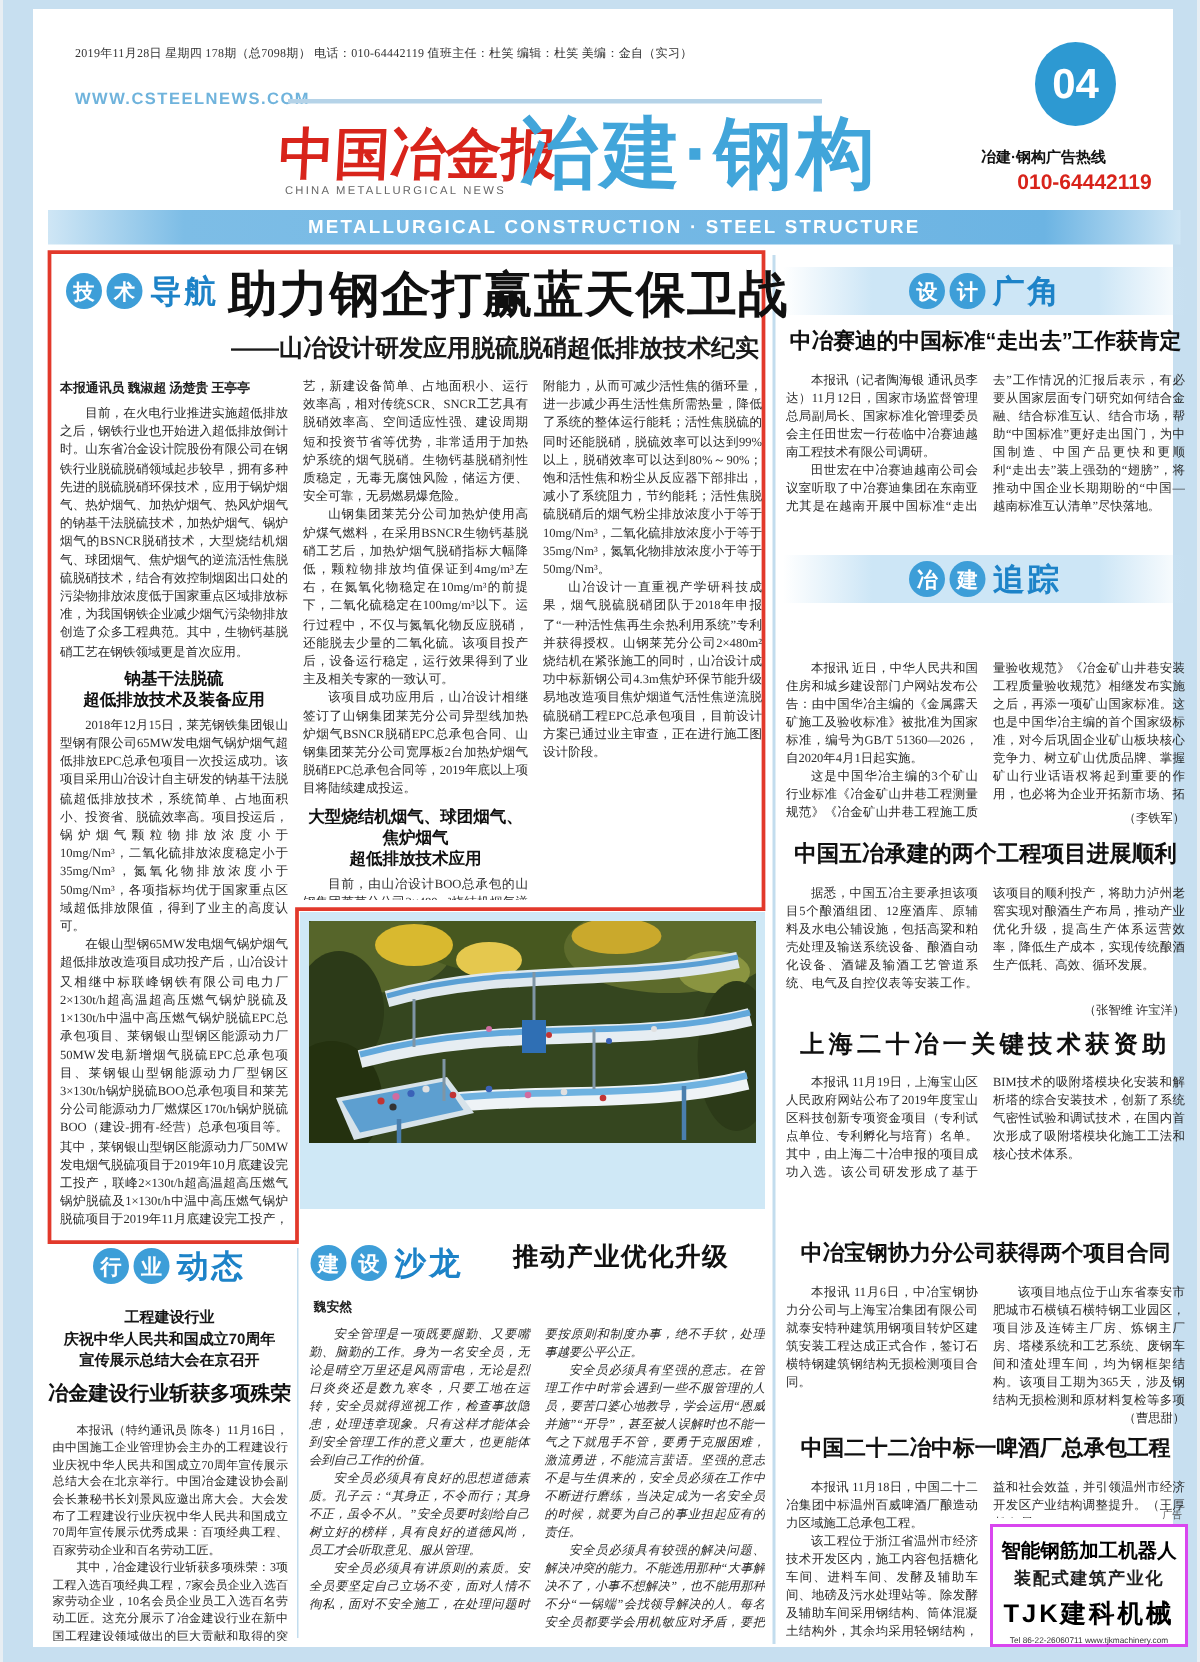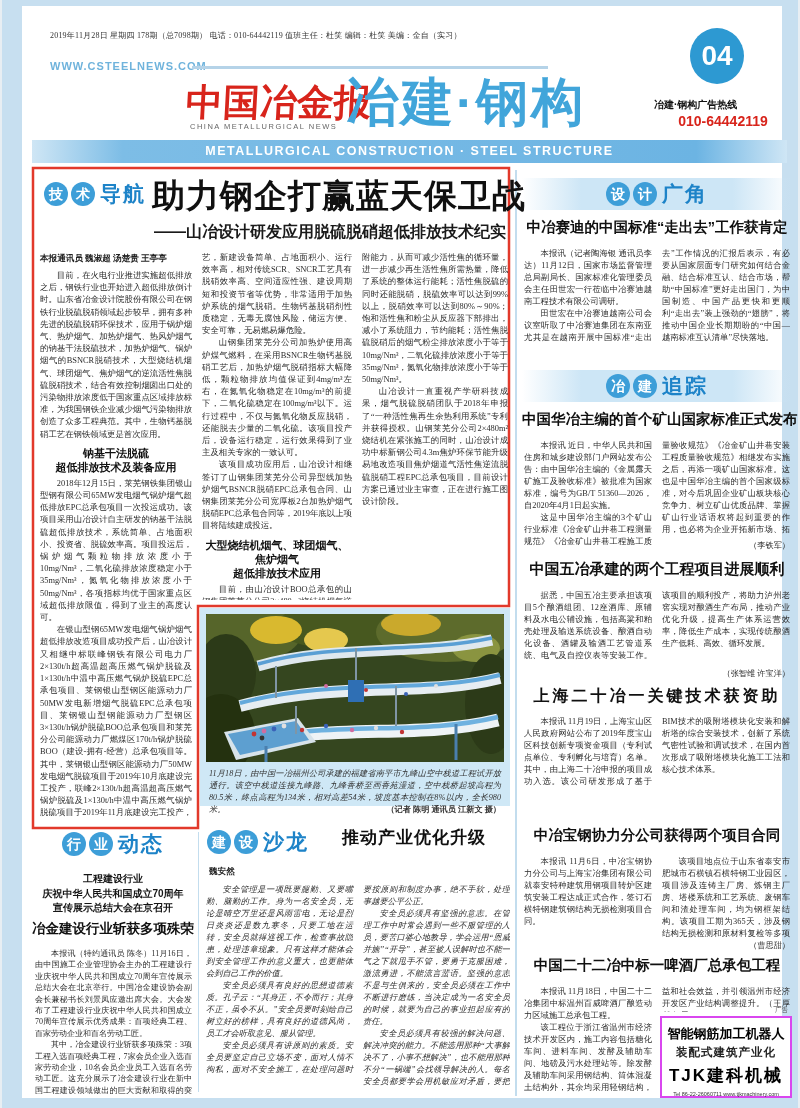--- a/index.html
+++ b/index.html
@@ -157,24 +157,20 @@
         <circle cx="120" cy="112" r="2.2" fill="#3a62b8"></circle>
           <circle cx="146" cy="116" r="2.2" fill="#d06ca0"></circle>
         <circle cx="170" cy="114" r="2.2" fill="#e0e0e0"></circle>
           <circle cx="196" cy="118" r="2.2" fill="#c23434"></circle>
         <circle cx="120" cy="72" r="2" fill="#d06ca0"></circle>
           <circle cx="160" cy="76" r="2" fill="#c23434"></circle>
         <circle cx="200" cy="80" r="2" fill="#3a62b8"></circle>
           <circle cx="230" cy="72" r="2" fill="#e0e0e0"></circle>
       </g>
     </svg>
-    <div class="caption abs" style="left:9px;top:160px;width:292px;height:36px;">
-      <span>11月18日，由中国一冶福州公司承建的福建省南平市九峰山空中栈道工程试开放通行。该空中栈道连接九峰路、九峰香桥至画香苑漫道，空中栈桥起坡高程为80.5米，终点高程为134米，相对高差54米，坡度基本控制在8%以内，全长980米。</span>
-      <span class="credit">（记者 陈明 通讯员 江新文 摄）</span>
-    </div>
   </div>
 
   <div class="abs" style="left:30px;top:830px;width:162px;text-align:center;">
     <span class="badge">
       <span class="c">行</span>
       <span class="c">业</span>
       <span class="t">动态</span>
     </span>
   </div>
   <div class="abs kicker" style="left:32px;top:872px;width:158px;">
@@ -218,21 +214,20 @@
     <p>田世宏在中冶赛迪越南公司会议室听取了中冶赛迪集团在东南亚尤其是在越南开展中国标准“走出去”工作情况的汇报后表示，有必要从国家层面专门研究如何结合金融、结合标准互认、结合市场，帮助“中国标准”更好走出国门，为中国制造、中国产品更快和更顺利“走出去”装上强劲的“翅膀”，将推动中国企业长期期盼的“中国—越南标准互认清单”尽快落地。</p>
   </div>
 
   <div class="abs strip" style="left:520px;top:370px;width:270px;height:32px;">
     <span class="badge">
       <span class="c">冶</span>
       <span class="c">建</span>
       <span class="t">追踪</span>
     </span>
   </div>
-  <div class="abs h-side" style="left:520px;top:410px;width:270px;font-size:14.5px;">中国华冶主编的首个矿山国家标准正式发布</div>
   <div class="abs bt cols2" style="left:522px;top:440px;width:266px;height:112px;font-size:8.3px;line-height:12px;">
     <p>本报讯 近日，中华人民共和国住房和城乡建设部门户网站发布公告：由中国华冶主编的《金属露天矿施工及验收标准》被批准为国家标准，编号为GB/T 51360—2026，自2020年4月1日起实施。</p>
     <p>这是中国华冶主编的3个矿山行业标准《冶金矿山井巷工程测量规范》《冶金矿山井巷工程施工质量验收规范》《冶金矿山井巷安装工程质量验收规范》相继发布实施之后，再添一项矿山国家标准。这也是中国华冶主编的首个国家级标准，对今后巩固企业矿山板块核心竞争力、树立矿山优质品牌、掌握矿山行业话语权将起到重要的作用，也必将为企业开拓新市场、拓展企业发展空间起到重要的支撑作用，意义重大、影响深远。</p>
   </div>
   <div class="abs sign" style="left:690px;top:540px;width:98px;">（李铁军）</div>
 
   <div class="abs h-side" style="left:520px;top:560px;width:270px;font-size:15px;">中国五冶承建的两个工程项目进展顺利</div>
   <div class="abs bt cols2" style="left:522px;top:590px;width:266px;height:78px;font-size:8.3px;line-height:12px;">
     <p>据悉，中国五冶主要承担该项目5个酿酒组团、12座酒库、原辅料及水电公辅设施，包括高粱和粕壳处理及输送系统设备、酿酒自动化设备、酒罐及输酒工艺管道系统、电气及自控仪表等安装工作。该项目的顺利投产，将助力泸州老窖实现对酿酒生产布局，推动产业优化升级，提高生产体系运营效率，降低生产成本，实现传统酿酒生产低耗、高效、循环发展。</p>
 

